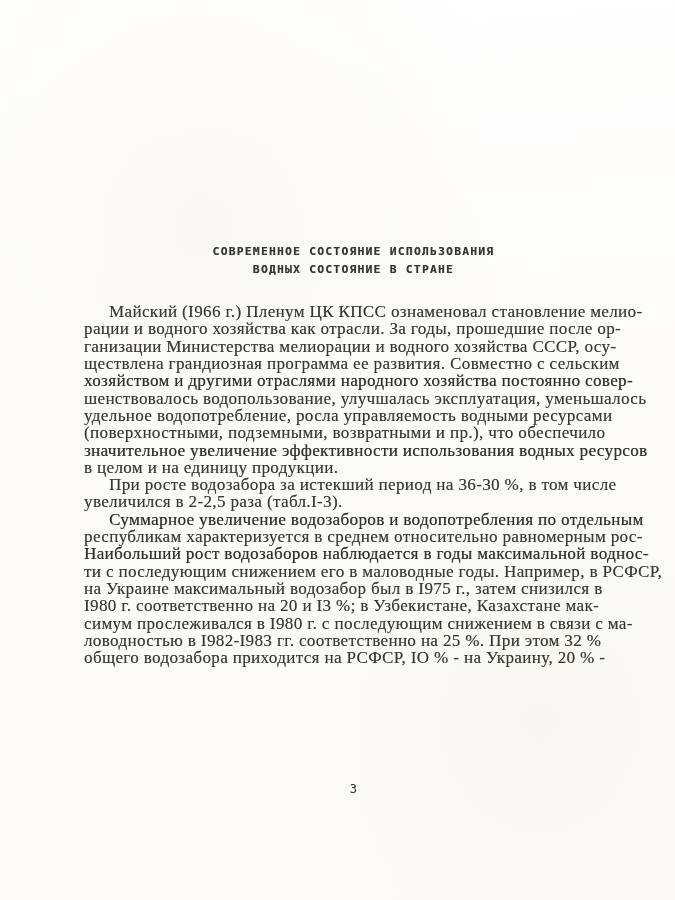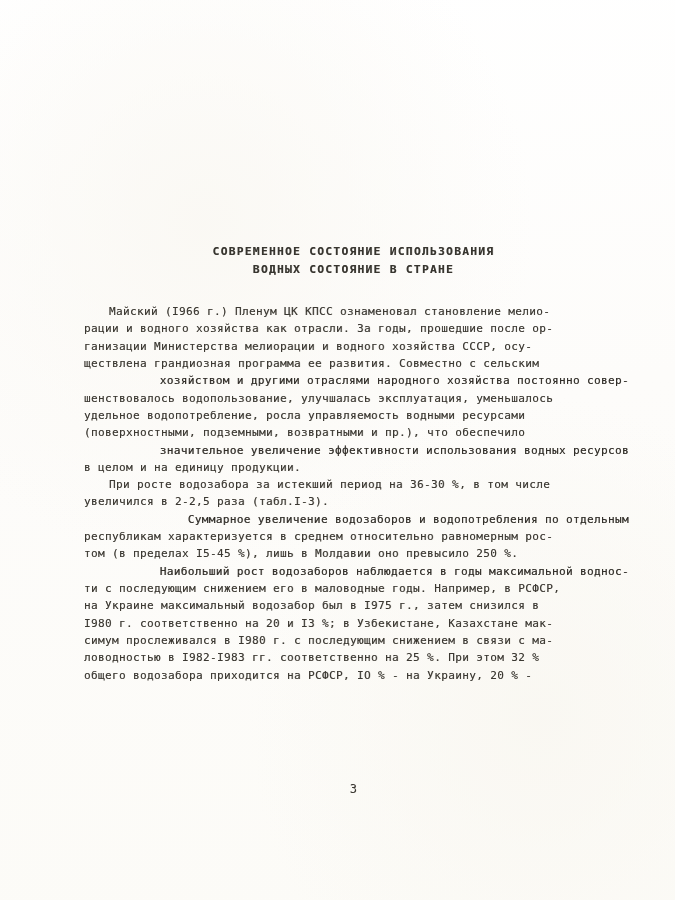--- a/index.html
+++ b/index.html
@@ -62,26 +62,27 @@
 
   
   #body-text {
     position: absolute;
     left: 68px;
     top: 303px;
     width: 545px;
   }
   .line {
     display: block;
-    font-size: 11px;
+    font-size: 17px;
     line-height: 17.32px;
     letter-spacing: 0.38px;
     color: #3b3832;
     white-space: pre;
     text-shadow: 0.32px 0 0 rgba(62,58,51,0.36), 0 0.28px 0 rgba(74,70,62,0.2);
+    font-family: Liberation Serif, serif;
   }
   .line.ink-heavy  { color: #322f2a; text-shadow: 0.38px 0 0 rgba(52,49,43,0.45), 0 0.3px 0 rgba(60,56,49,0.26); text-align: right; }
   .line.indent     { text-indent: 25px; }
 
   
   #page-number {
     position: absolute;
     left: 0;
     top: 782px;
     width: 675px;
@@ -114,21 +115,20 @@
         <span class="line ink-heavy">хозяйством и другими отраслями народного хозяйства постоянно совер-</span>
         <span class="line">шенствовалось водопользование, улучшалась эксплуатация, уменьшалось</span>
         <span class="line">удельное водопотребление, росла управляемость водными ресурсами</span>
         <span class="line">(поверхностными, подземными, возвратными и пр.), что обеспечило</span>
         <span class="line ink-heavy">значительное увеличение эффективности использования водных ресурсов</span>
         <span class="line">в целом и на единицу продукции.</span>
         <span class="line indent">При росте водозабора за истекший период на 36-30 %, в том числе</span>
         <span class="line">увеличился в 2-2,5 раза (табл.I-3).</span>
         <span class="line indent ink-heavy">Суммарное увеличение водозаборов и водопотребления по отдельным</span>
         <span class="line">республикам характеризуется в среднем относительно равномерным рос-</span>
-        <span class="line">том (в пределах I5-45 %), лишь в Молдавии оно превысило 250 %.</span>
         <span class="line ink-heavy">Наибольший рост водозаборов наблюдается в годы максимальной воднос-</span>
         <span class="line">ти с последующим снижением его в маловодные годы. Например, в РСФСР,</span>
         <span class="line">на Украине максимальный водозабор был в I975 г., затем снизился в</span>
         <span class="line">I980 г. соответственно на 20 и I3 %; в Узбекистане, Казахстане мак-</span>
         <span class="line">симум прослеживался в I980 г. с последующим снижением в связи с ма-</span>
         <span class="line">ловодностью в I982-I983 гг. соответственно на 25 %. При этом 32 %</span>
         <span class="line">общего водозабора приходится на РСФСР, IO % - на Украину, 20 % -</span>
       </div>
 
     <div id="page-number">3</div>

